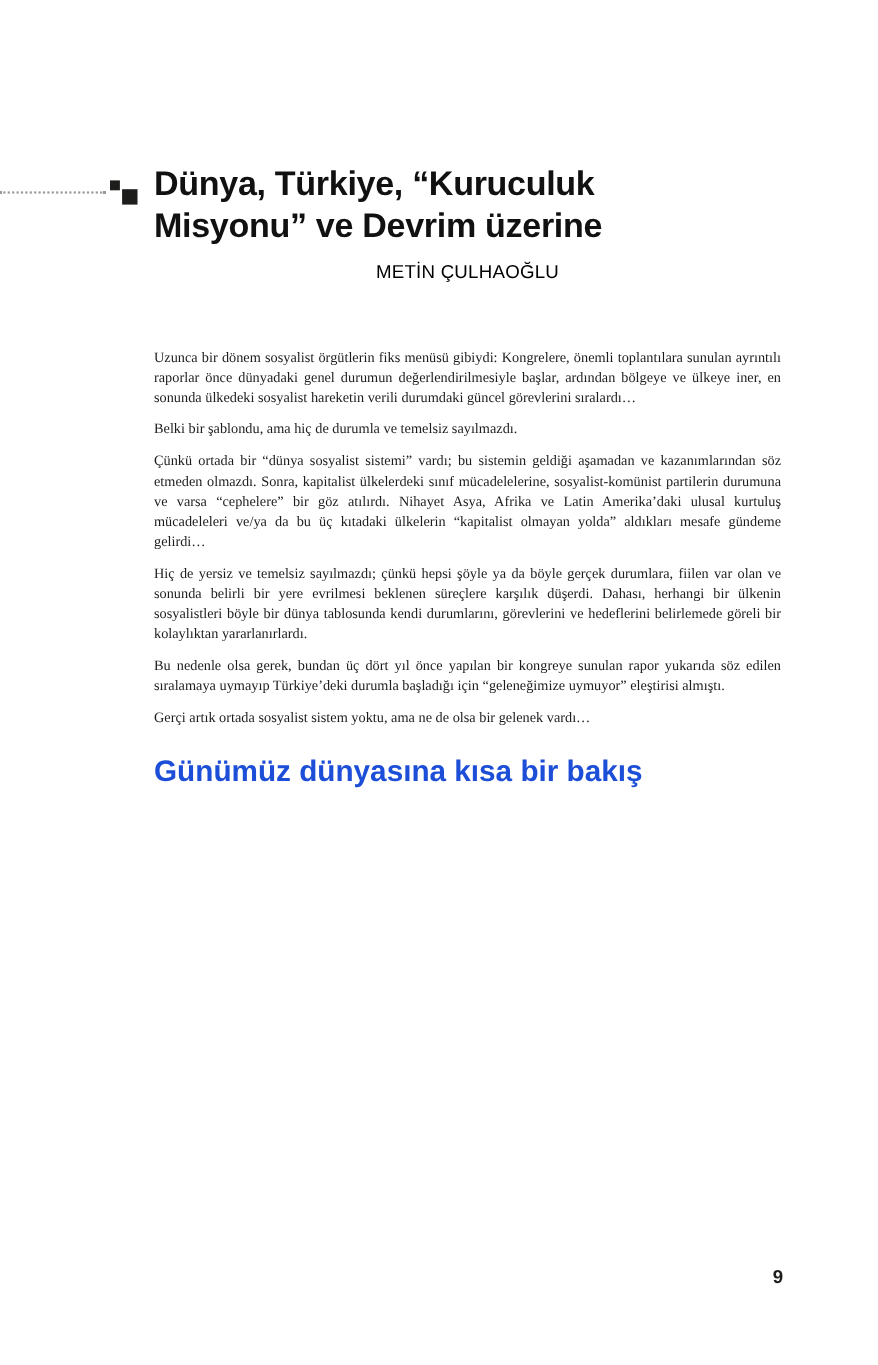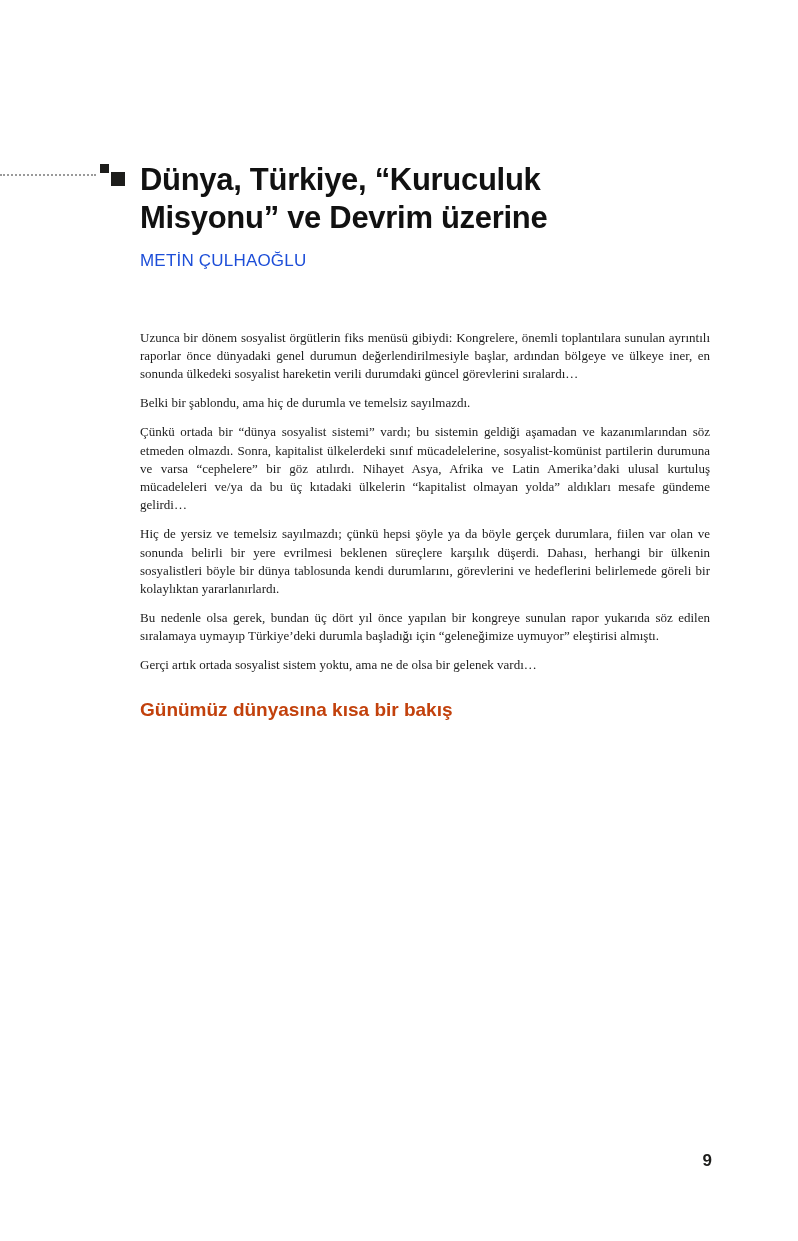--- a/index.html
+++ b/index.html
@@ -38,54 +38,54 @@
       left: 111px;
       top: 172px;
       width: 14px;
       height: 14px;
     }
     .content {
       position: absolute;
       left: 140px;
       top: 148px;
       width: 570px;
-      margin-top: 13px;
     }
     h1.article-title {
       margin: 0 0 14px 0;
       max-width: 505px;
       font-family: "Liberation Sans", sans-serif;
       font-weight: bold;
       font-size: 31px;
       line-height: 1.22;
       letter-spacing: -0.3px;
       color: #111111;
     }
     .author {
       margin: 0 0 58px 0;
       font-family: "Liberation Sans", sans-serif;
       font-size: 17px;
       letter-spacing: 0.2px;
-      color: #1d4ed8;
+      color: #000000;
+      text-align: center;
     }
     .body-text p {
       margin: 0 0 11px 0;
       font-family: "Liberation Serif", serif;
       font-size: 13px;
       line-height: 1.4;
       text-align: justify;
       color: #1c1c1c;
       hyphens: auto;
     }
     h2.section-heading {
       margin: 24px 0 10px 0;
       font-family: "Liberation Sans", sans-serif;
       font-weight: bold;
-      font-size: 19px;
-      color: #c2410c;
+      font-size: 27px;
+      color: #1d4ed8;
     }
     .page-number {
       position: absolute;
       right: 86px;
       bottom: 70px;
       font-family: "Liberation Sans", sans-serif;
       font-weight: bold;
       font-size: 17px;
       color: #1d1d1b;
     }

